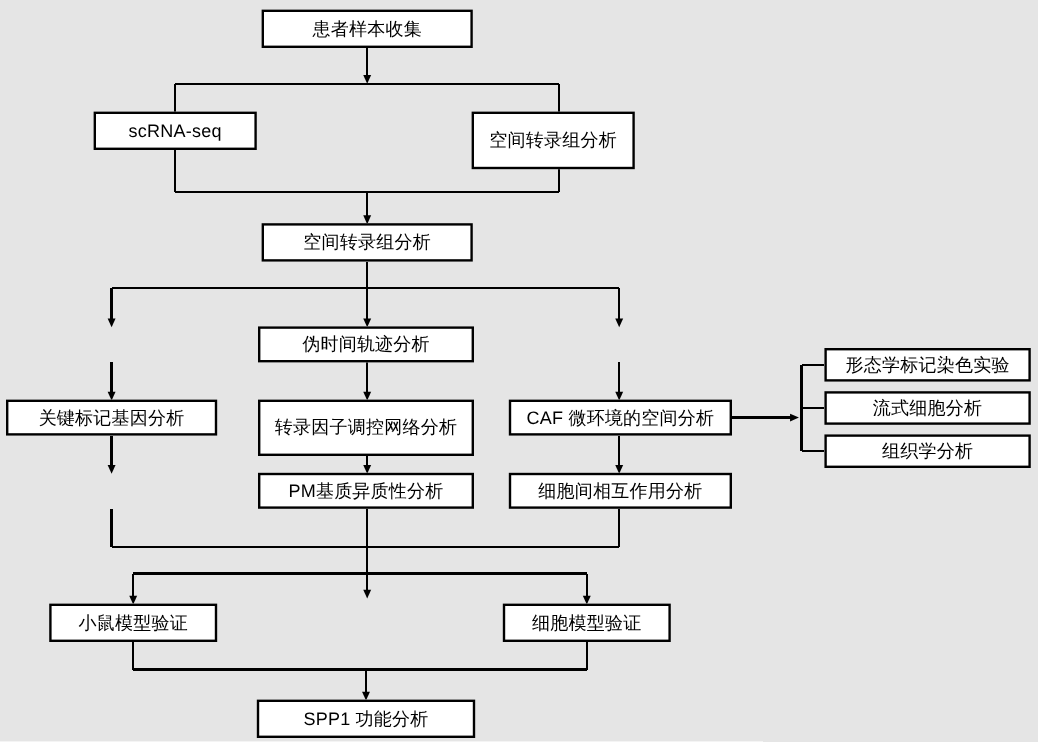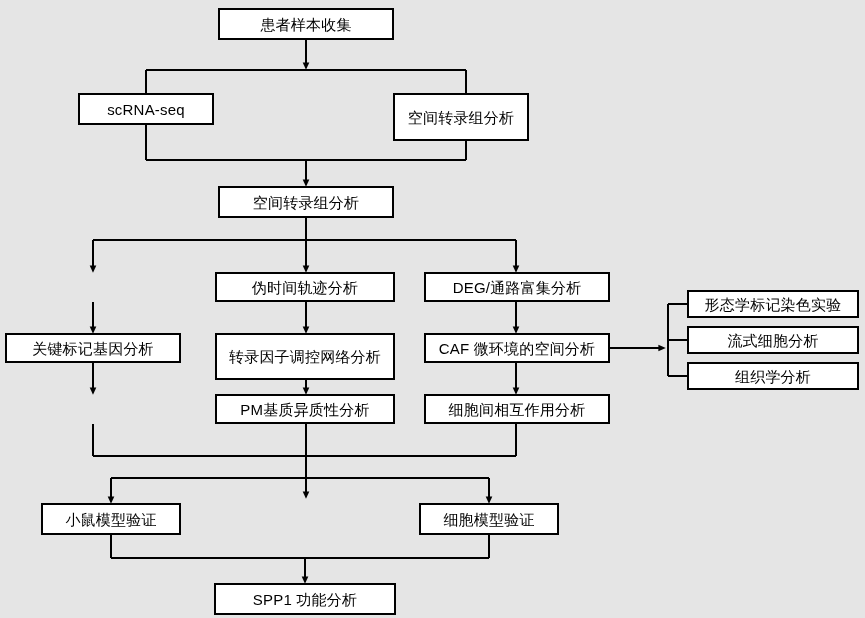--- a/index.html
+++ b/index.html
@@ -121,23 +121,20 @@
 
   <div class="node" style="left:218px; top:186px; width:176px; height:32px;">
     <span class="lbl">空间转录组分析</span>
   </div>
 
 
   <div class="node" style="left:215px; top:272px; width:180px; height:30px;">
     <span class="lbl">伪时间轨迹分析</span>
   </div>
 
-  <div class="node" style="left:424px; top:272px; width:186px; height:30px;">
-    <span class="lbl">DEG/通路富集分析</span>
-  </div>
 
   <div class="node" style="left:5px; top:333px; width:176px; height:30px;">
     <span class="lbl">关键标记基因分析</span>
   </div>
 
   <div class="node" style="left:215px; top:333px; width:180px; height:47px;justify-content:center;">
     <span class="lbl">转录因子调控网络分析</span>
   </div>
 
   <div class="node" style="left:424px; top:333px; width:186px; height:30px;">

